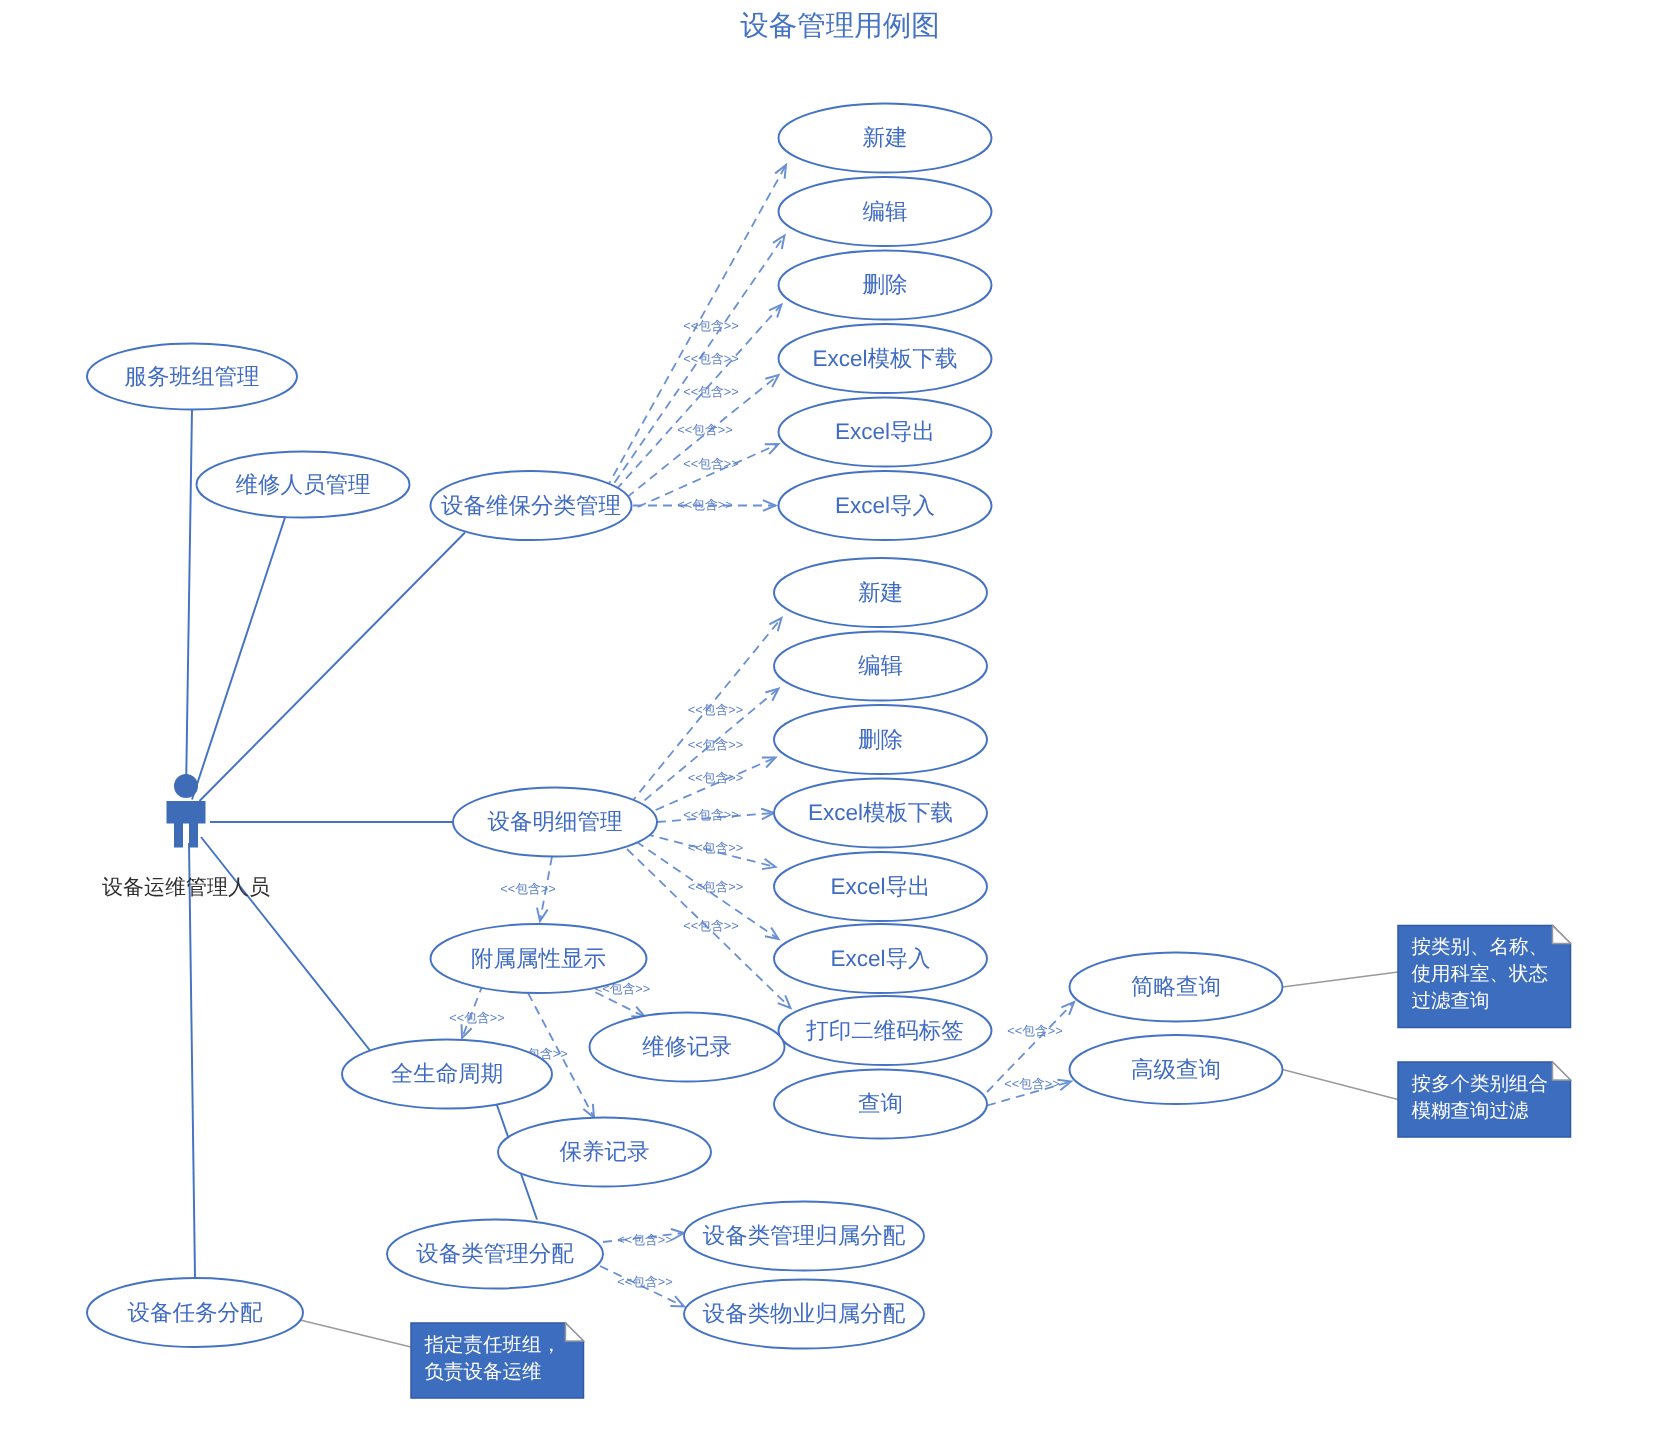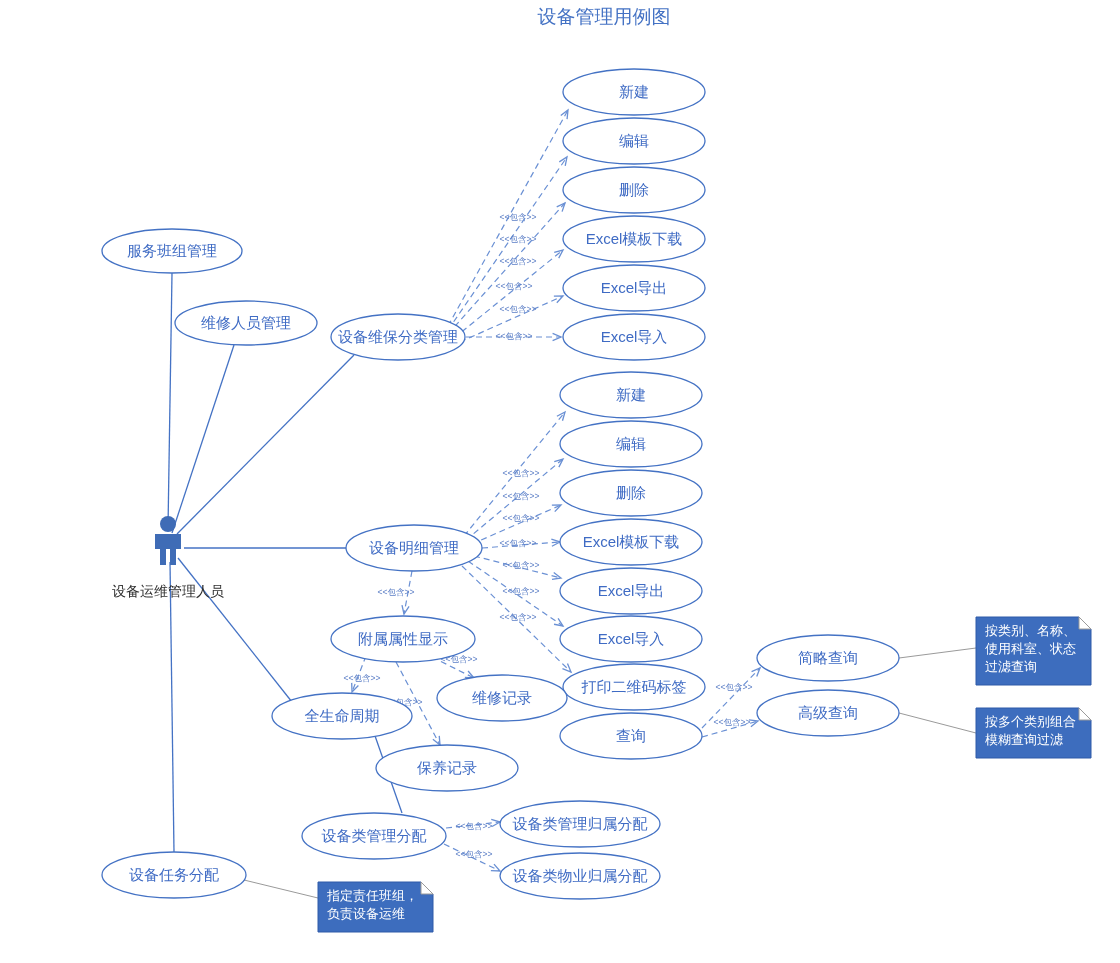--- a/index.html
+++ b/index.html
@@ -10,21 +10,20 @@
   body {
     width: 1120px;
     height: 963px;
     position: relative;
     overflow: hidden;
     font-family: "Liberation Sans", "DejaVu Sans", sans-serif;
   }
   #diagram-root {
     position: absolute;
     inset: 0;
-    margin-left: 44px;
   }
   svg.canvas {
     position: absolute;
     top: 0;
     left: 0;
     width: 1120px;
     height: 963px;
   }
   .uc-ellipse {
     fill: #ffffff;

